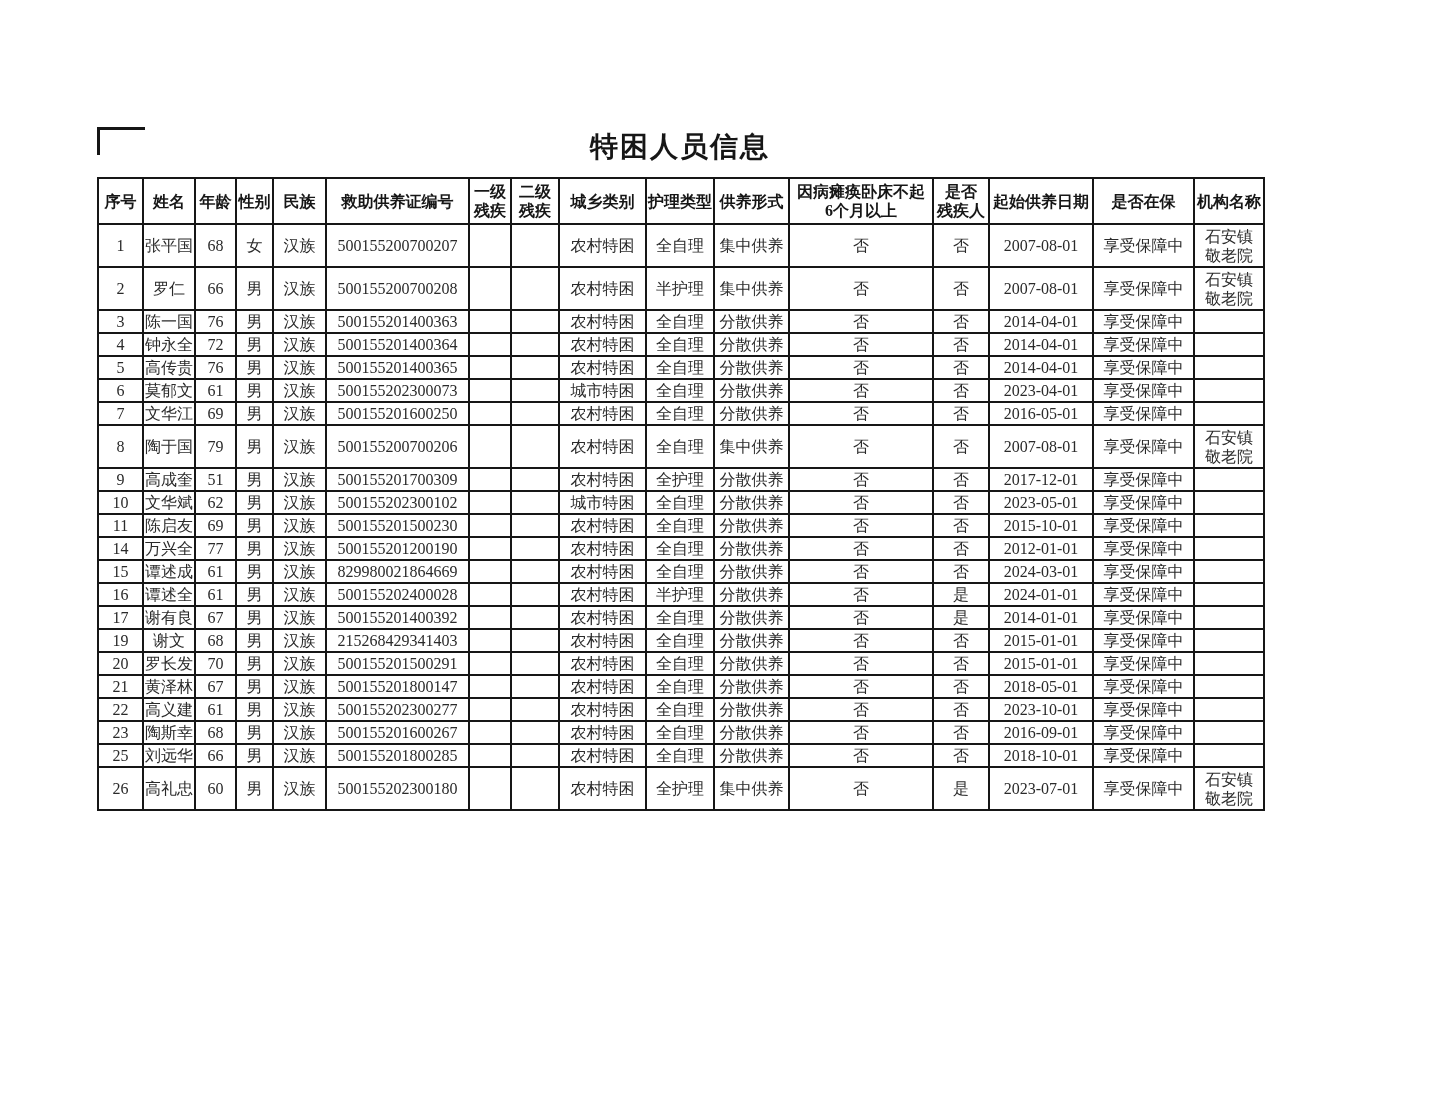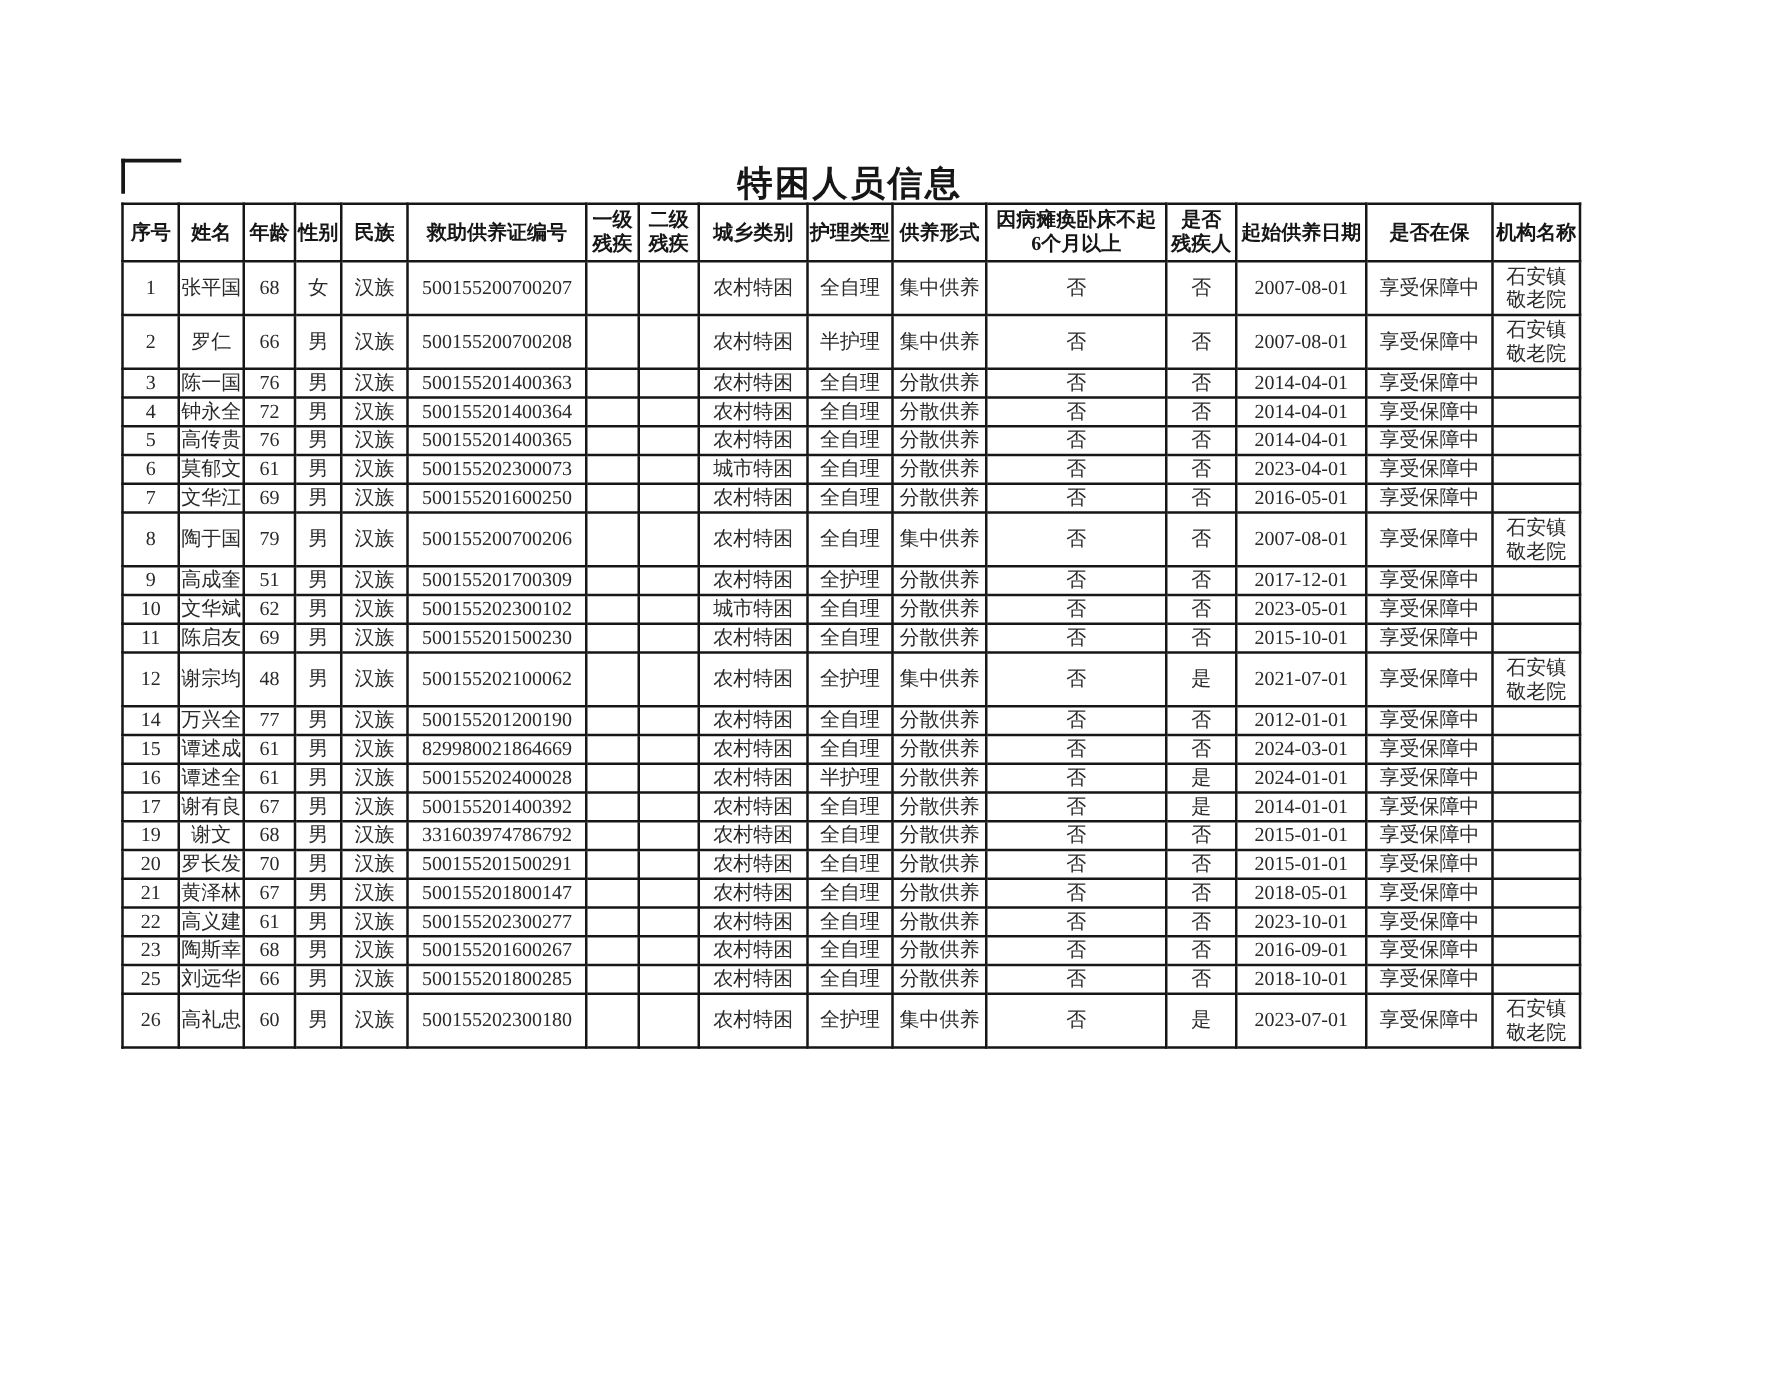--- a/index.html
+++ b/index.html
@@ -36,21 +36,21 @@
     width: 1166px;
     text-align: center;
     font-size: 28px;
     font-weight: bold;
     letter-spacing: 2px;
     color: #161616;
   }
   table.grid {
     position: absolute;
     left: 97px;
-    top: 162px;
+    top: 177px;
     width: 1166px;
     border-collapse: collapse;
     table-layout: fixed;
     border: 2px solid #1d4ed8;
   }
   table.grid th, table.grid td {
     border: 2px solid #161616;
     text-align: center;
     vertical-align: middle;
     padding: 0 1px;
@@ -314,39 +314,20 @@
           <td></td>
           <td>农村特困</td>
           <td>全自理</td>
           <td>分散供养</td>
           <td>否</td>
           <td>否</td>
           <td class="num">2015-10-01</td>
           <td>享受保障中</td>
           <td></td>
         </tr>
-        <tr class="tall">
-          <td class="num">12</td>
-          <td>谢宗均</td>
-          <td class="num">48</td>
-          <td>男</td>
-          <td>汉族</td>
-          <td class="num">500155202100062</td>
-          <td></td>
-          <td></td>
-          <td>农村特困</td>
-          <td>全护理</td>
-          <td>集中供养</td>
-          <td>否</td>
-          <td>是</td>
-          <td class="num">2021-07-01</td>
-          <td>享受保障中</td>
-          <td>石安镇
-敬老院</td>
-        </tr>
         <tr>
           <td class="num">14</td>
           <td>万兴全</td>
           <td class="num">77</td>
           <td>男</td>
           <td>汉族</td>
           <td class="num">500155201200190</td>
           <td></td>
           <td></td>
           <td>农村特困</td>
@@ -411,21 +392,21 @@
           <td class="num">2014-01-01</td>
           <td>享受保障中</td>
           <td></td>
         </tr>
         <tr>
           <td class="num">19</td>
           <td>谢文</td>
           <td class="num">68</td>
           <td>男</td>
           <td>汉族</td>
-          <td class="num">331603974786792</td>
+          <td class="num">215268429341403</td>
           <td></td>
           <td></td>
           <td>农村特困</td>
           <td>全自理</td>
           <td>分散供养</td>
           <td>否</td>
           <td>否</td>
           <td class="num">2015-01-01</td>
           <td>享受保障中</td>
           <td></td>

